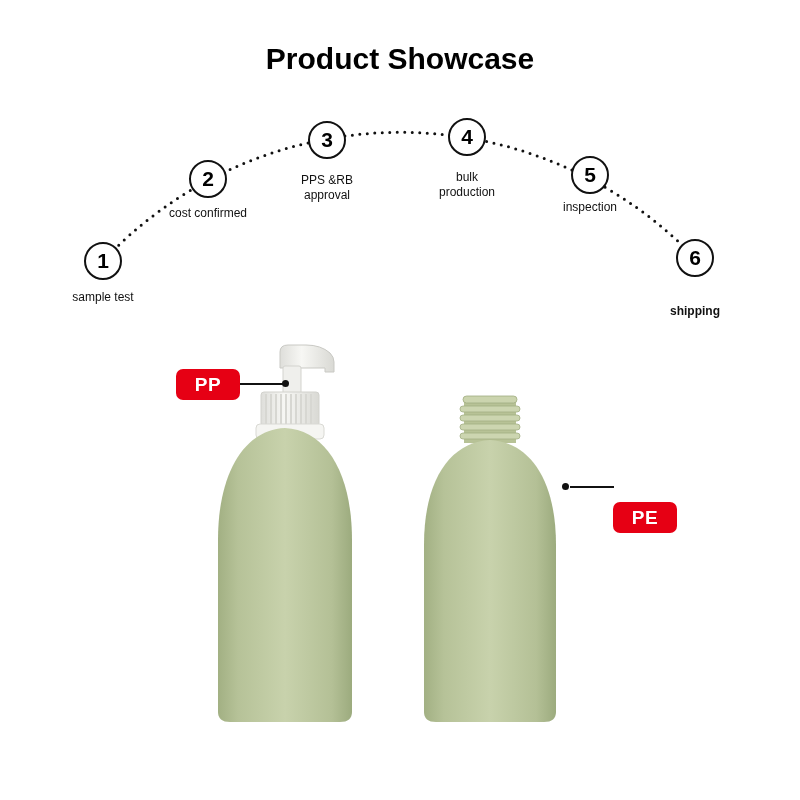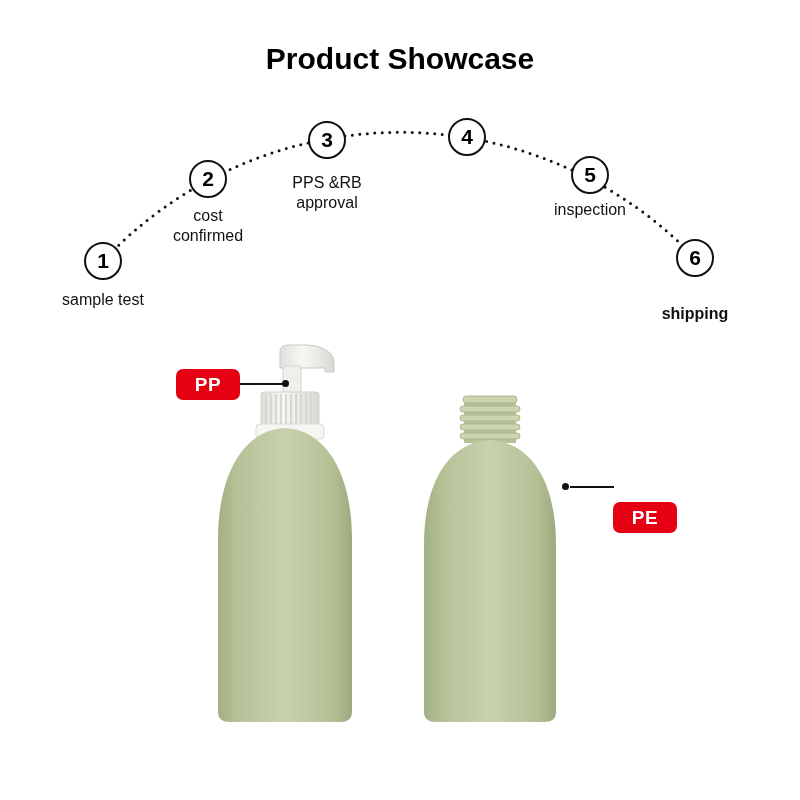--- a/index.html
+++ b/index.html
@@ -40,21 +40,21 @@
   }
   .s1 { left: 84px;  top: 242px; }
   .s2 { left: 189px; top: 160px; }
   .s3 { left: 308px; top: 121px; }
   .s4 { left: 448px; top: 118px; }
   .s5 { left: 571px; top: 156px; }
   .s6 { left: 676px; top: 239px; }
 
   .step-label {
     position: absolute;
-    font-size: 16px;
+    font-size: 12px;
     line-height: 1.25;
     color: #111;
     font-weight: 500;
     text-align: center;
   }
   .l1 { left: 43px;  top: 290px; width: 120px; }
   .l2 { left: 168px; top: 206px; width: 80px;  }
   .l3 { left: 279px; top: 173px; width: 96px;  }
   .l4 { left: 427px; top: 170px; width: 80px;  }
   .l5 { left: 540px; top: 200px; width: 100px; }
@@ -116,20 +116,21 @@
       <span>3</span>
     </div>
   </div>
   <div class="step-label l3">PPS &amp;RB approval</div>
 
   <div class="step s4">
     <div class="step-circle">
       <span>4</span>
     </div>
   </div>
+  <div class="step-label l4">bulk production</div>
 
   <div class="step s5">
     <div class="step-circle">
       <span>5</span>
     </div>
   </div>
   <div class="step-label l5">inspection</div>
 
   <div class="step s6">
     <div class="step-circle">

